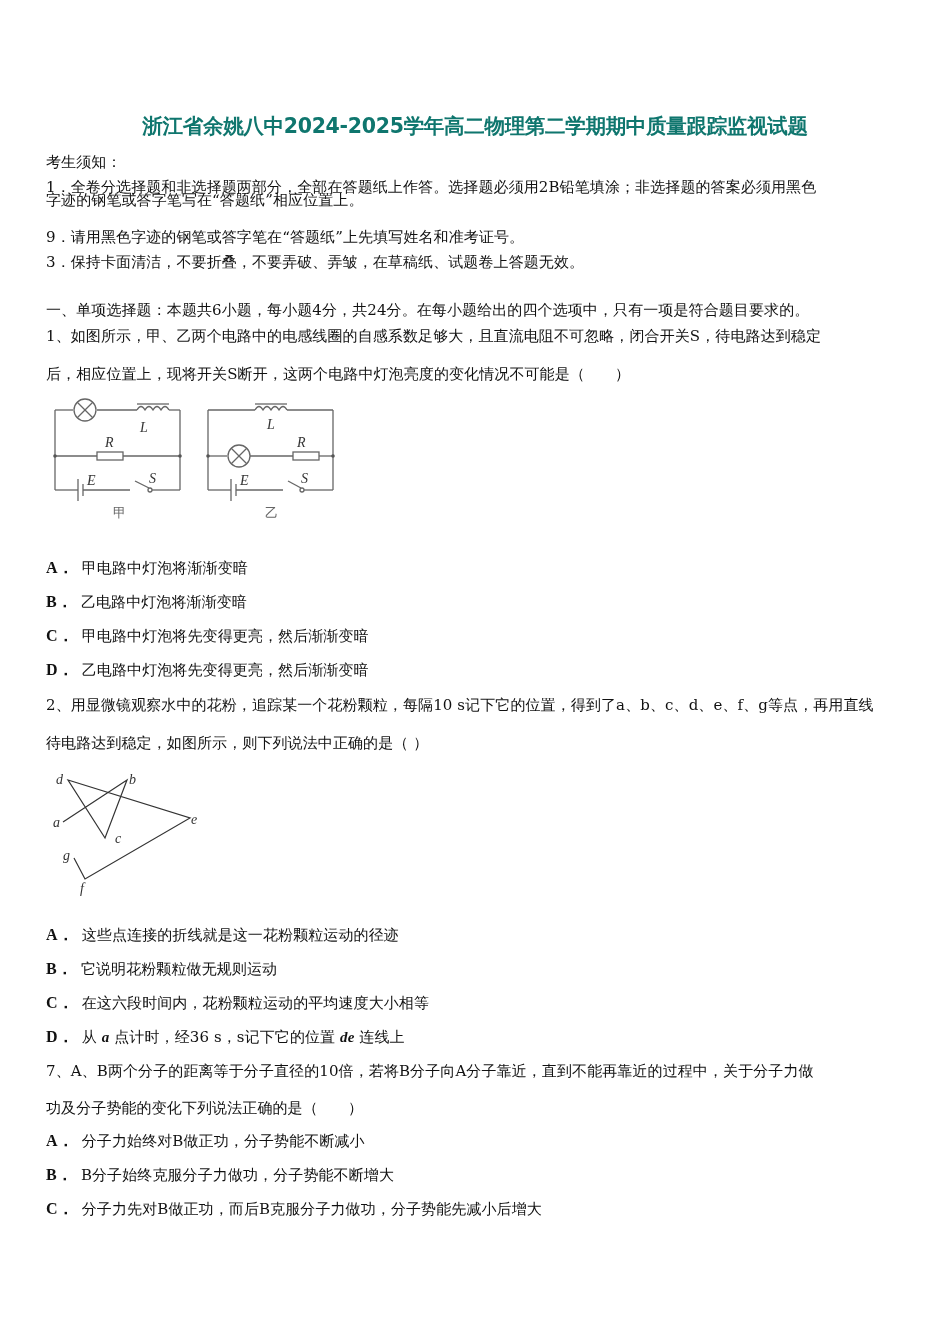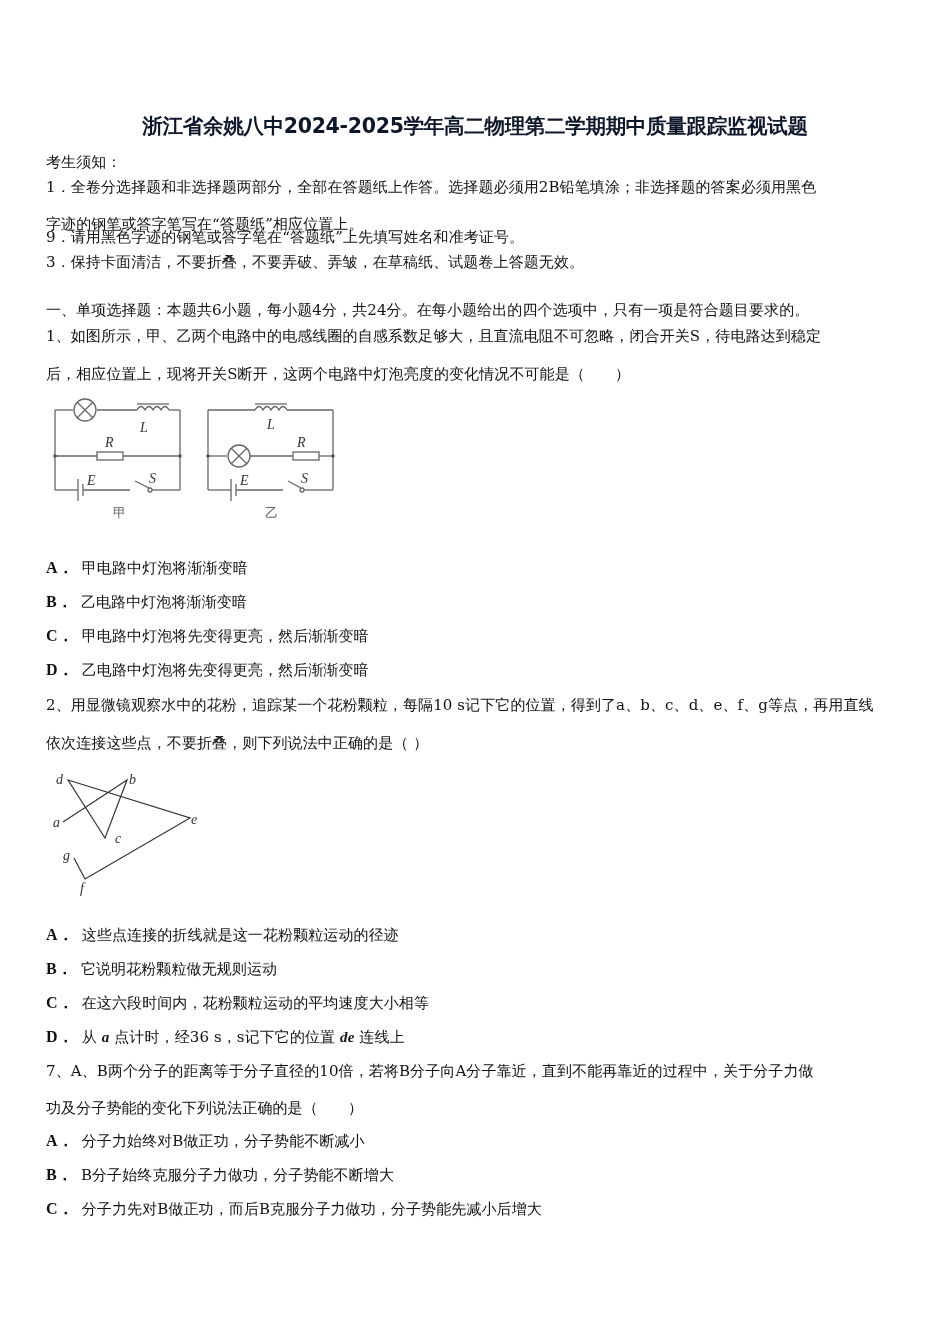--- a/index.html
+++ b/index.html
@@ -1,35 +1,35 @@
 <!DOCTYPE html>
 <html><head>
 <meta charset="utf-8">
 <style>
   html, body { margin:0; padding:0; background:#ffffff; }
   body { width:950px; height:1344px; position:relative; overflow:hidden;
          font-family:"DejaVu Serif","Liberation Serif",serif; color:#111; }
   .title { position:absolute; left:0; width:950px; top:112px; text-align:center;
            font-family:"DejaVu Sans","Liberation Sans",sans-serif; font-weight:bold;
-           font-size:20.5px; letter-spacing:-0.3px; color:#0f172a; }
+           font-size:20.5px; letter-spacing:-0.3px; color:#0f766e; }
   .line { position:absolute; left:46px; white-space:nowrap; font-size:15px; line-height:20px; letter-spacing:0.1px;text-align:right; }
   .opt-label { font-weight:bold; margin-right:8px; font-family:"Liberation Serif","DejaVu Serif",serif; font-size:16px; }
   .opt { font-size:15px; }
   .it { font-style:italic; font-weight:bold; font-family:"Liberation Serif",serif; }
   svg { position:absolute; }
   .fig-label { font-family:"Liberation Serif",serif; font-style:italic; font-size:14px; fill:#333; }
 </style>
 </head>
 <body>
 
 <div class="title">浙江省余姚八中2024-2025学年高二物理第二学期期中质量跟踪监视试题</div>
 
 <div class="line" style="top:152px">考生须知：</div>
 <div class="line" style="top:177px">1．全卷分选择题和非选择题两部分，全部在答题纸上作答。选择题必须用2B铅笔填涂；非选择题的答案必须用黑色</div>
-<div class="line" style="top:214px">字迹的钢笔或答字笔写在“答题纸”相应位置上。</div>
+<div class="line" style="top:190px">字迹的钢笔或答字笔写在“答题纸”相应位置上。</div>
 <div class="line" style="top:227px">9．请用黑色字迹的钢笔或答字笔在“答题纸”上先填写姓名和准考证号。</div>
 <div class="line" style="top:252px">3．保持卡面清洁，不要折叠，不要弄破、弄皱，在草稿纸、试题卷上答题无效。</div>
 
 <div class="line" style="top:300px">一、单项选择题：本题共6小题，每小题4分，共24分。在每小题给出的四个选项中，只有一项是符合题目要求的。</div>
 
 <div class="line" style="top:326px">1、如图所示，甲、乙两个电路中的电感线圈的自感系数足够大，且直流电阻不可忽略，闭合开关S，待电路达到稳定</div>
 <div class="line" style="top:364px">后，相应位置上，现将开关S断开，这两个电路中灯泡亮度的变化情况不可能是（　　）</div>
 
 <svg style="left:45px;top:395px" width="300" height="130" viewBox="0 0 300 130">
   <g stroke="#666" stroke-width="1.3" fill="none">
@@ -93,21 +93,21 @@
   <text class="fig-label" x="256" y="88">S</text>
   <text x="220" y="122" font-size="13" fill="#666">乙</text>
 </svg>
 
 <div class="line opt" style="top:558px"><span class="opt-label">A．</span><span>甲电路中灯泡将渐渐变暗</span></div>
 <div class="line opt" style="top:592px"><span class="opt-label">B．</span><span>乙电路中灯泡将渐渐变暗</span></div>
 <div class="line opt" style="top:626px"><span class="opt-label">C．</span><span>甲电路中灯泡将先变得更亮，然后渐渐变暗</span></div>
 <div class="line opt" style="top:660px"><span class="opt-label">D．</span><span>乙电路中灯泡将先变得更亮，然后渐渐变暗</span></div>
 
 <div class="line" style="top:695px">2、用显微镜观察水中的花粉，追踪某一个花粉颗粒，每隔10 s记下它的位置，得到了a、b、c、d、e、f、g等点，再用直线</div>
-<div class="line" style="top:733px">依次连接这些点，不要折叠，则下列说法中正确的是（  ）</div>
+<div class="line" style="top:733px">待电路达到稳定，如图所示，则下列说法中正确的是（  ）</div>
 
 <svg style="left:45px;top:760px" width="170" height="140" viewBox="0 0 170 140">
   <polyline points="18,62 82,20 60,78 23,20 145,58 40,119 29,98" fill="none" stroke="#333" stroke-width="1.2"></polyline>
   <text class="fig-label" x="8" y="67">a</text>
   <text class="fig-label" x="84" y="24">b</text>
   <text class="fig-label" x="70" y="83">c</text>
   <text class="fig-label" x="11" y="24">d</text>
   <text class="fig-label" x="146" y="64">e</text>
   <text class="fig-label" x="35" y="133">f</text>
   <text class="fig-label" x="18" y="100">g</text>

